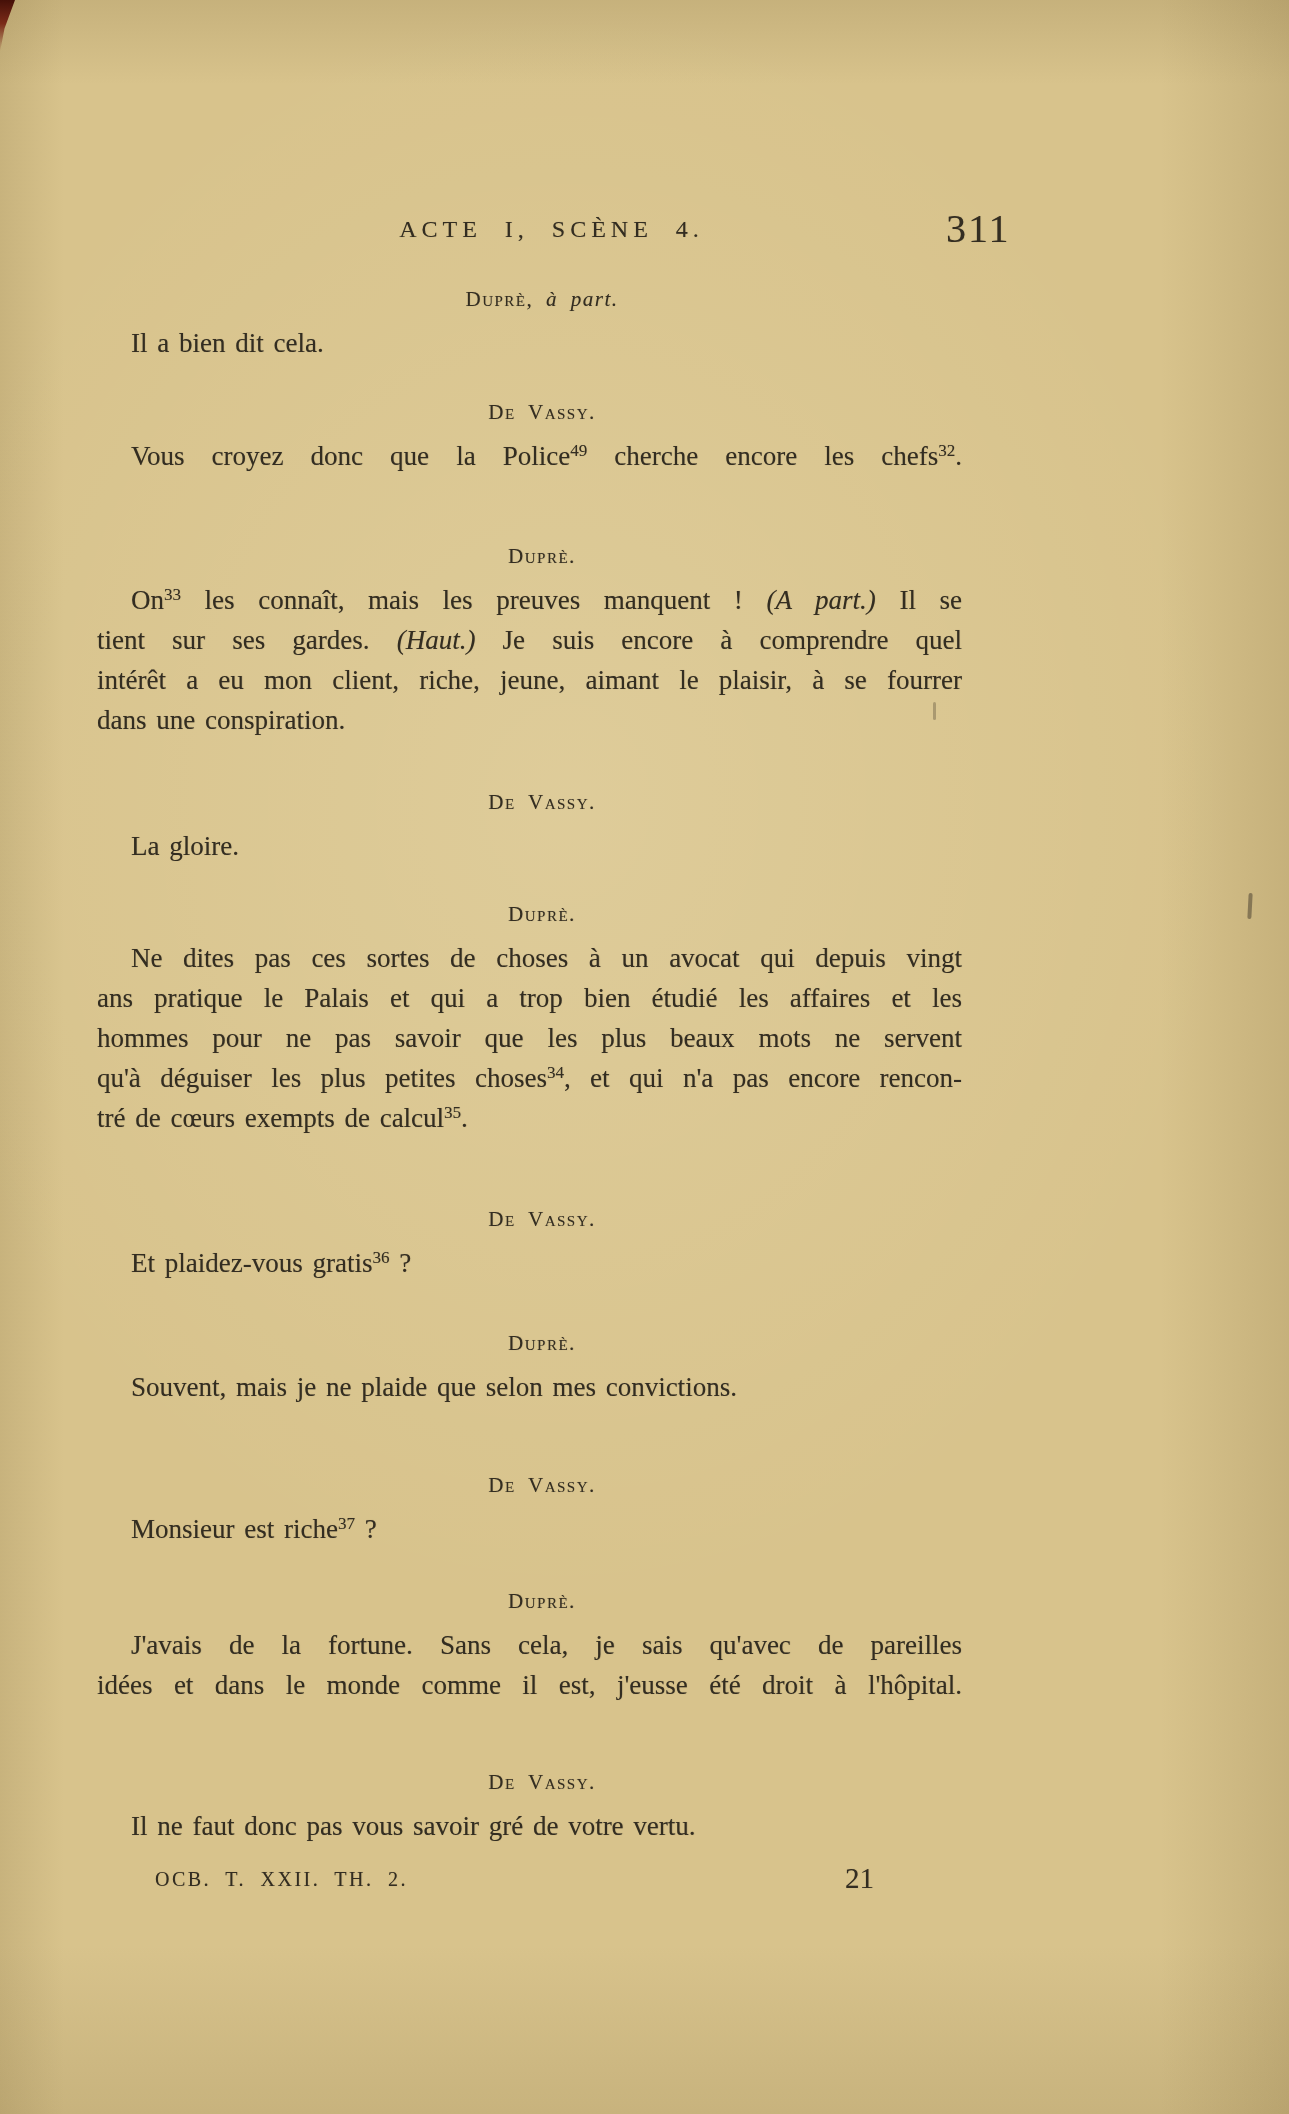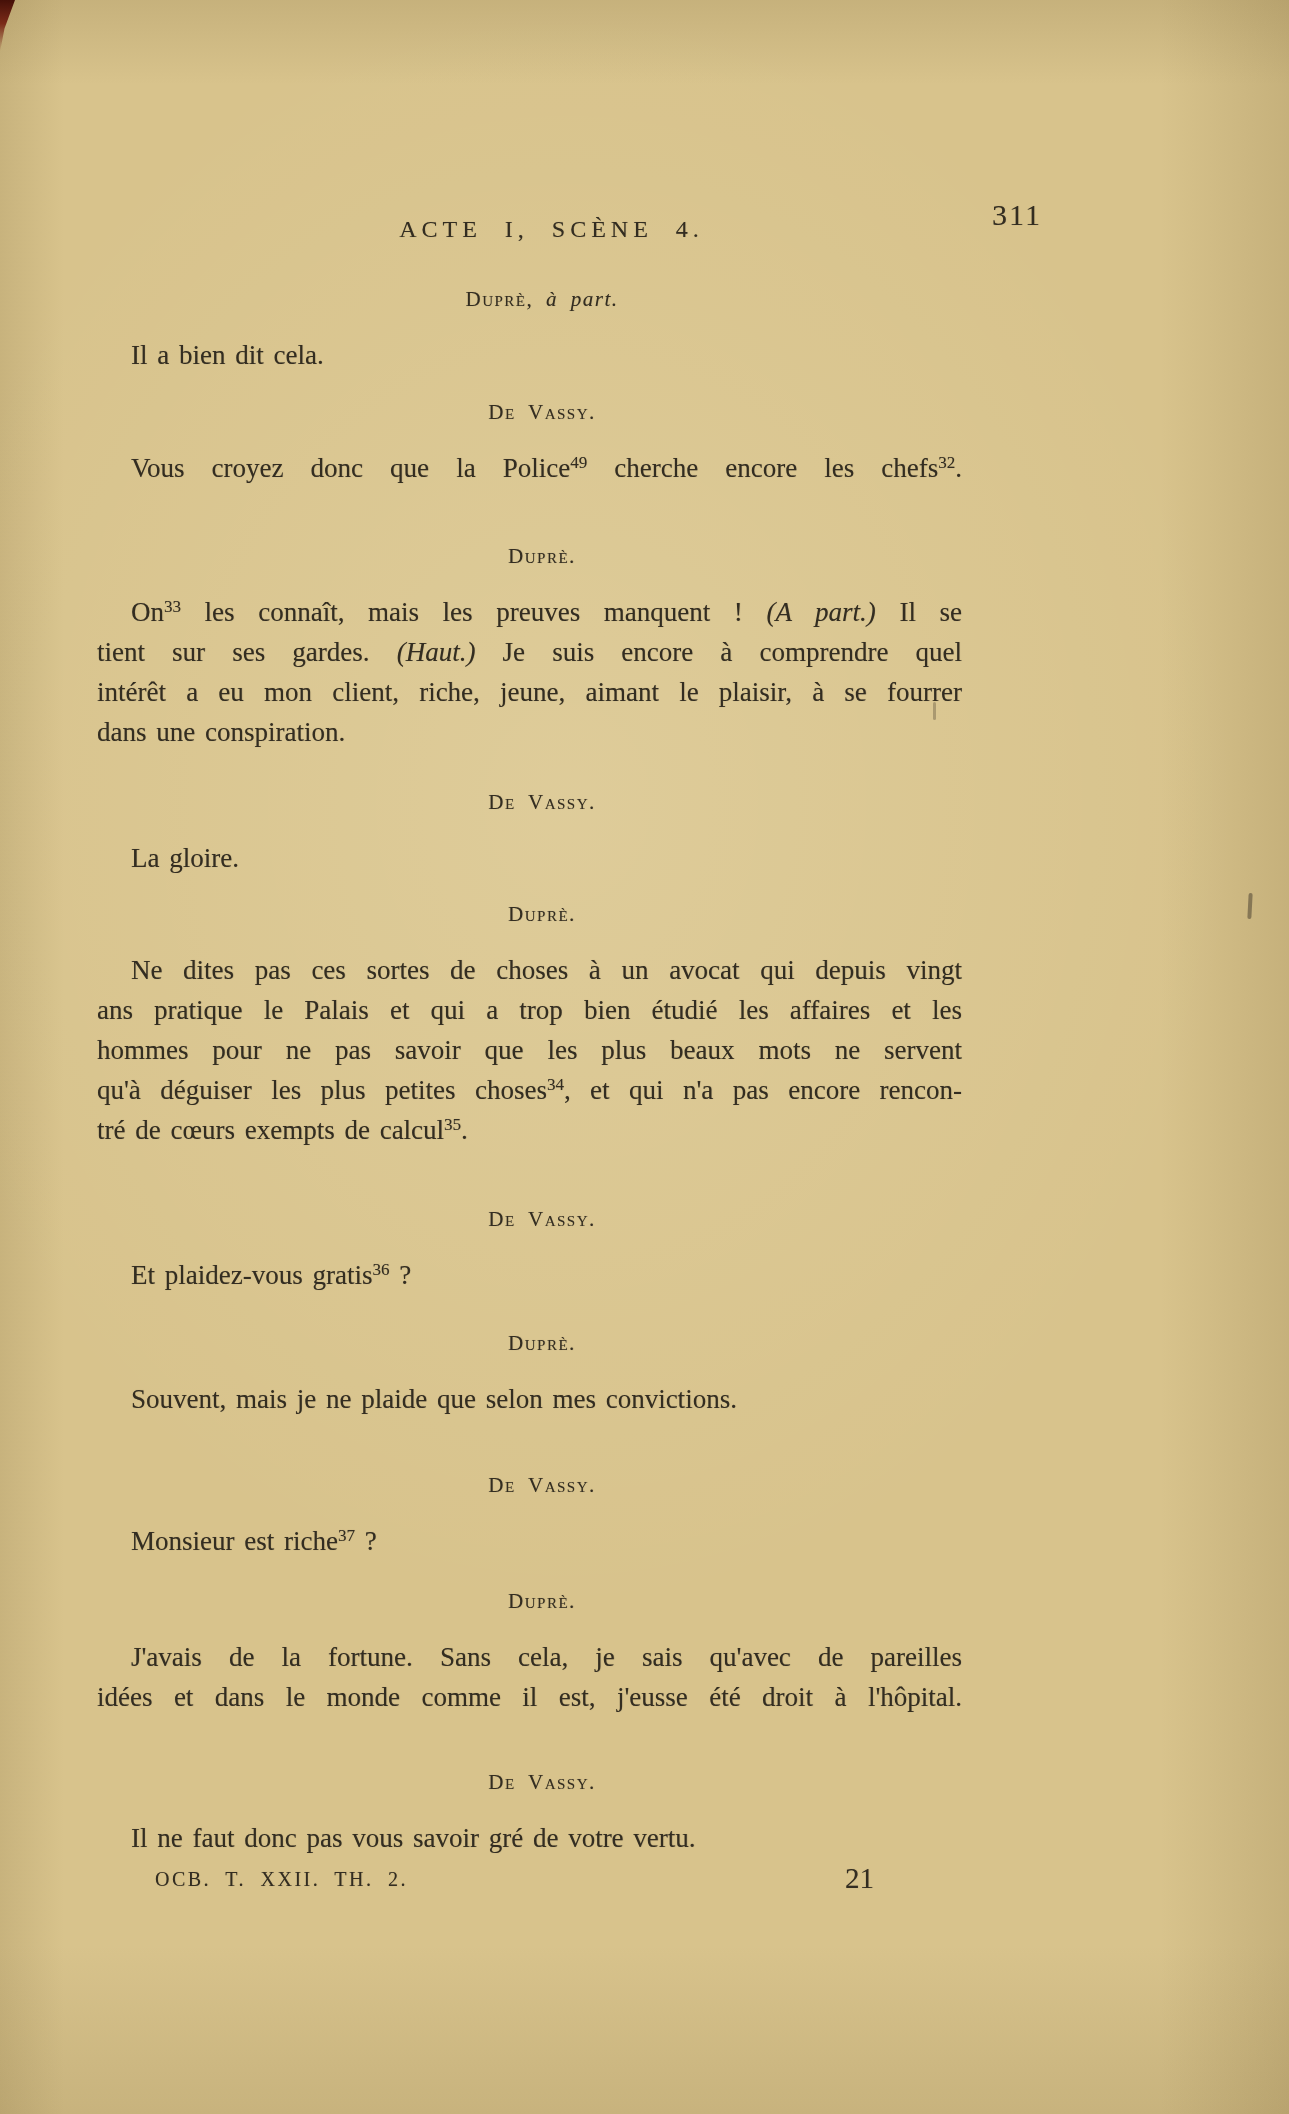--- a/index.html
+++ b/index.html
@@ -13,31 +13,31 @@
     font-family:"Liberation Serif","DejaVu Serif",serif;
     color:#332d21;
     text-shadow:0.3px 0.3px 0.7px rgba(51,45,33,0.35);
   }
   .running-head{
     position:absolute;left:120px;top:212px;width:863px;
     text-align:center;font-size:24px;line-height:34px;
     letter-spacing:5px;word-spacing:12px;
   }
   .page-number{
-    position:absolute;left:946px;top:198px;font-size:30px;letter-spacing:2px;margin-left:46px;
+    position:absolute;left:946px;top:205px;font-size:40px;letter-spacing:2px;
   }
   .speech-layer{position:absolute;left:0;top:0;width:1289px;height:2114px;}
   .speech{position:absolute;left:97px;width:865px;}
   .speaker{
     text-align:center;font-size:21px;line-height:32px;
     font-variant:small-caps;letter-spacing:1.5px;word-spacing:6px;
     padding-left:25px;
   }
   .speaker .it{font-variant:normal;}
-  .speech-body{margin-top:20px;font-size:27px;line-height:40px;word-spacing:3px;}
+  .speech-body{margin-top:8px;font-size:27px;line-height:40px;word-spacing:3px;}
   .line{height:40px;}
   .indent{text-indent:34px;}
   .just{text-align:justify;text-align-last:justify;}
   .it{font-style:italic;}
   .sc{font-variant:small-caps;}
   .sup{font-size:17px;position:relative;top:-9px;letter-spacing:0;word-spacing:0;}
   .footer-mark{
     position:absolute;left:155px;top:1868px;
     font-size:20px;letter-spacing:2.5px;word-spacing:7px;
   }

